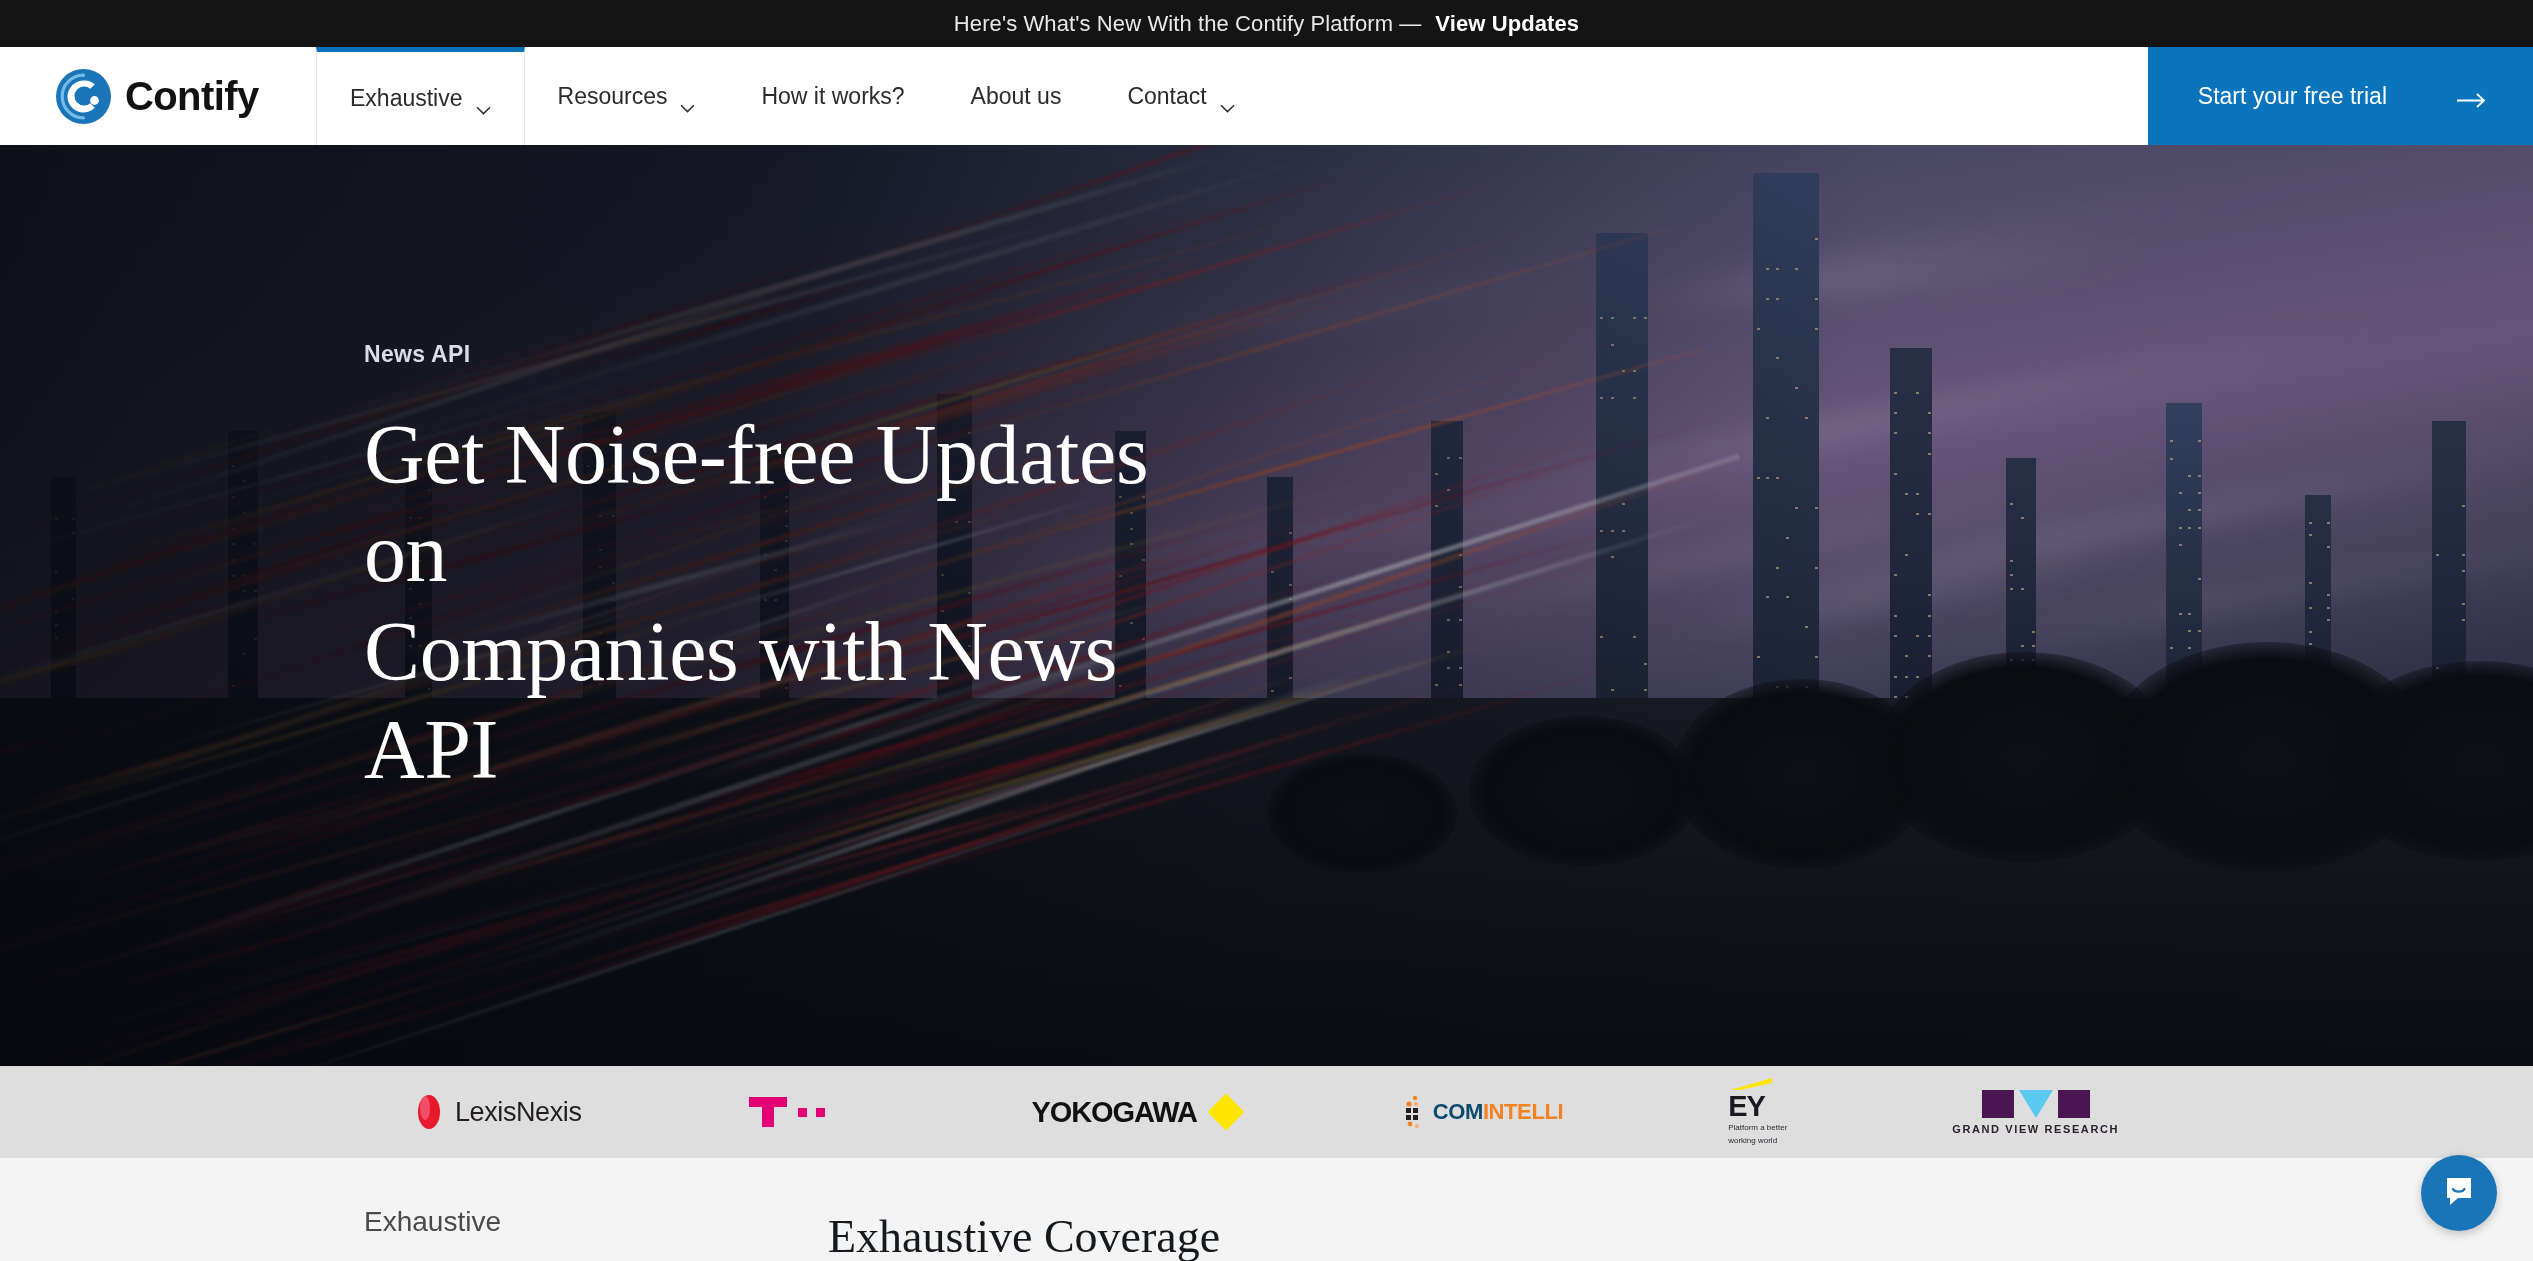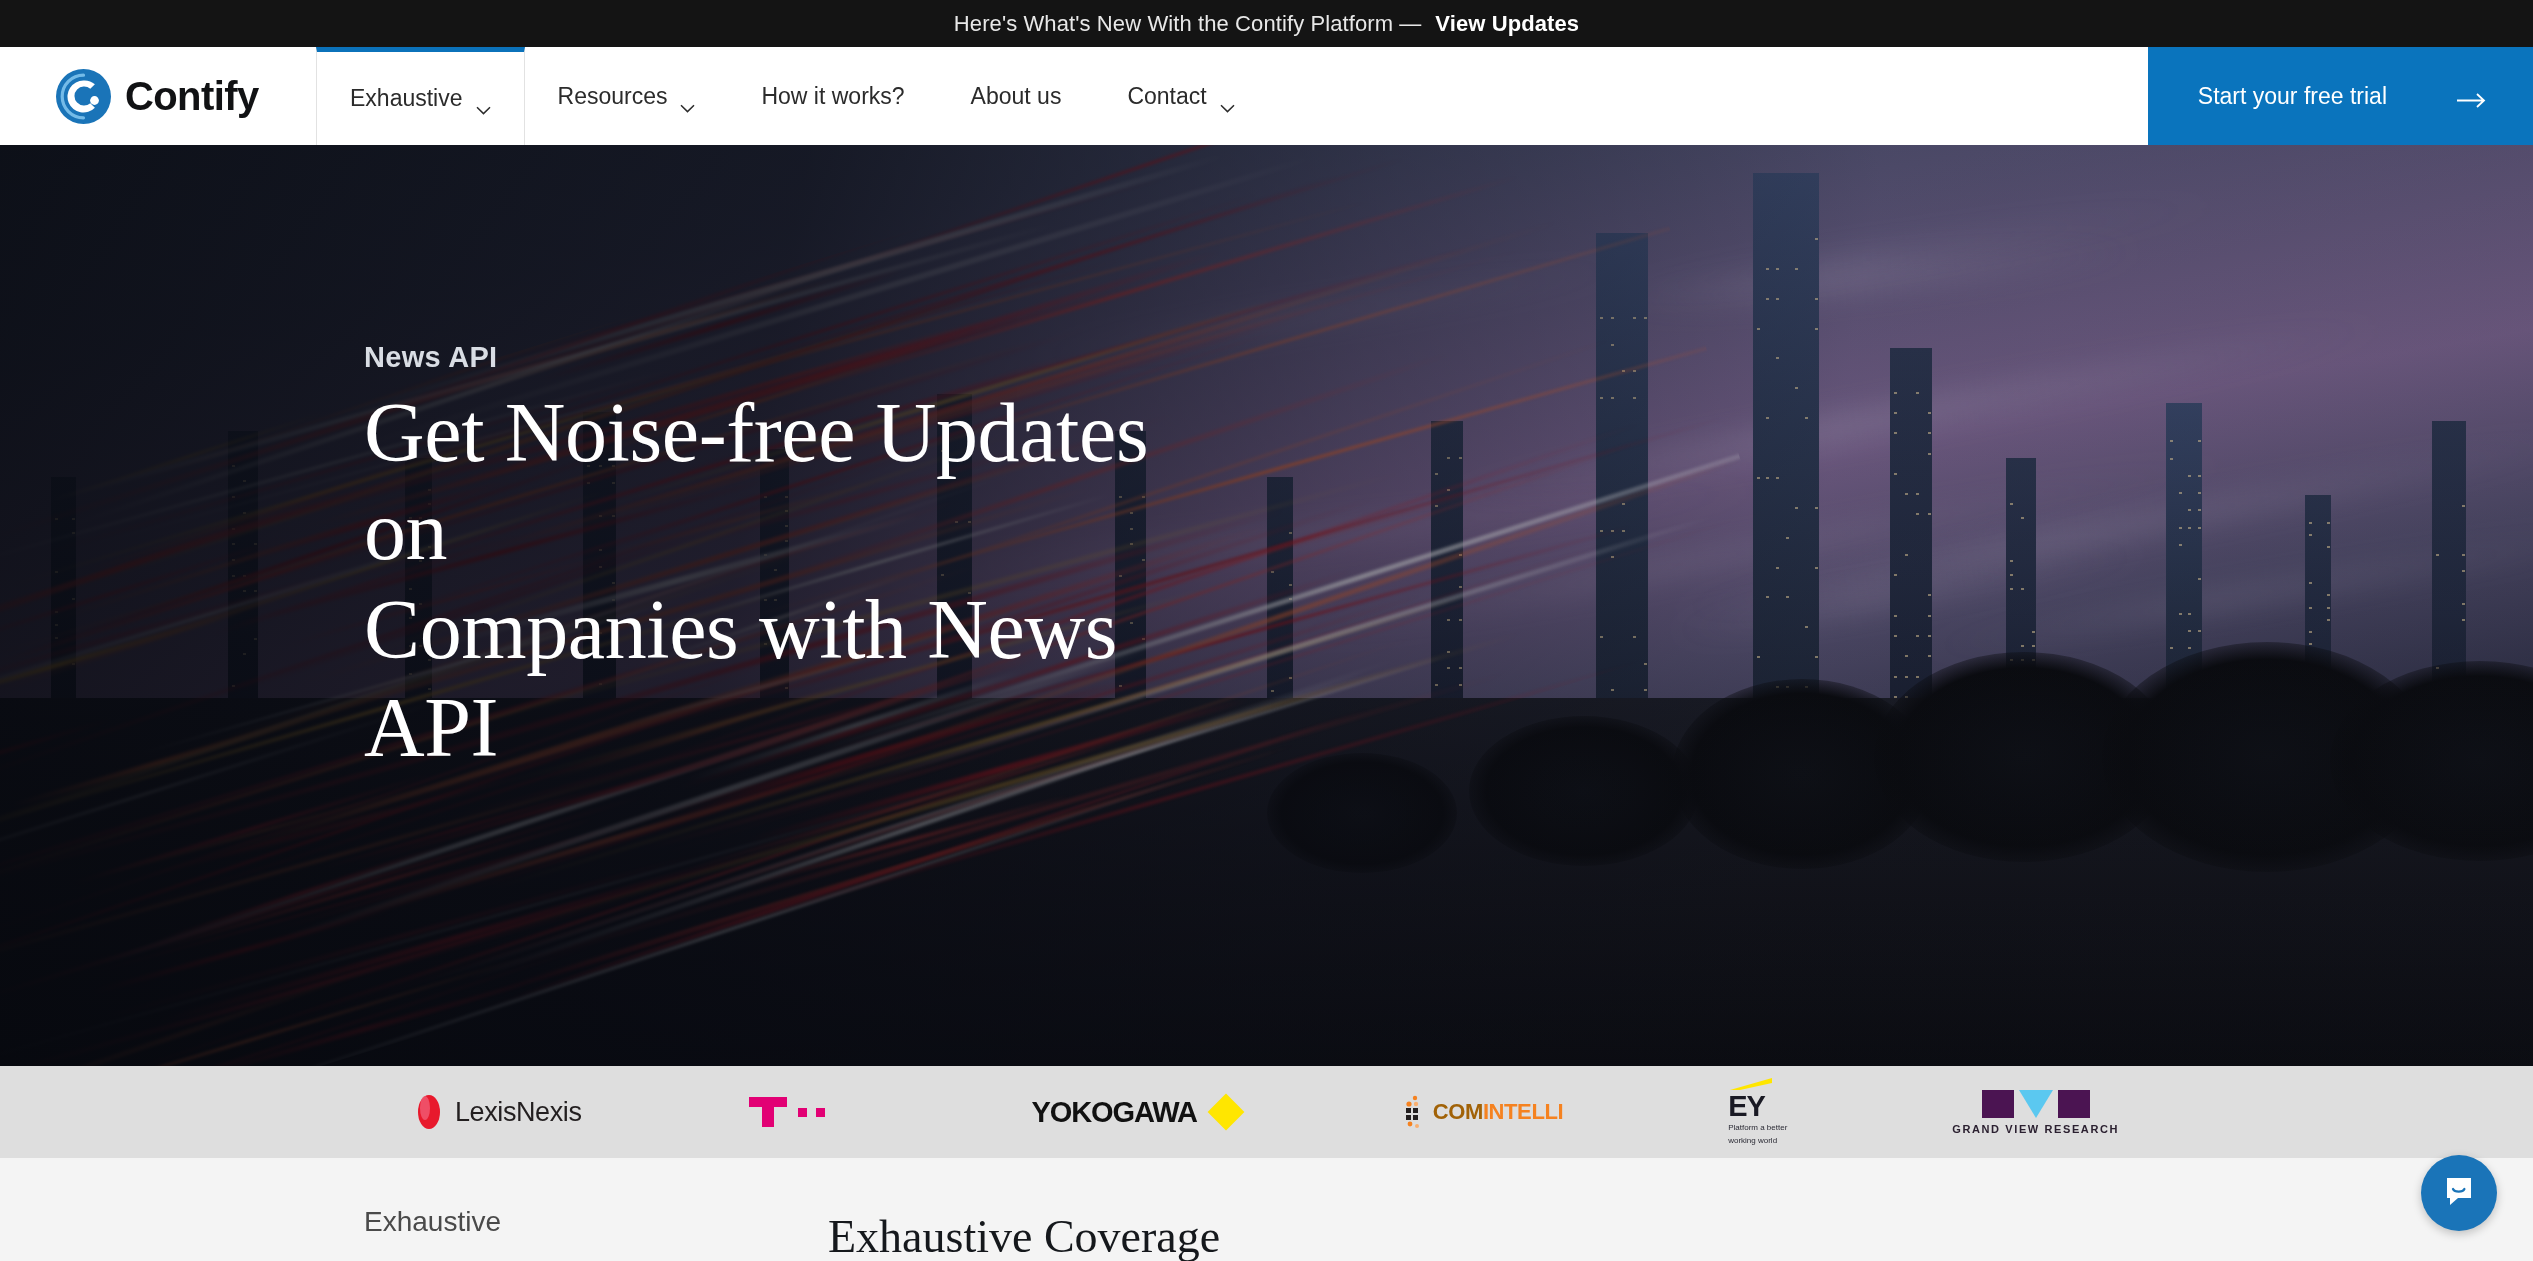--- a/index.html
+++ b/index.html
@@ -191,24 +191,24 @@
   }
 
   .hero-inner {
     position: relative;
     z-index: 5;
     padding: 196px 0 0 364px;
     max-width: 1200px;
   }
   .eyebrow {
     color: #d9dde4;
-    font-size: 29px;
+    font-size: 23px;
     font-weight: 700;
     letter-spacing: .3px;
-    margin-bottom: 10px;
+    margin-bottom: 38px;
   }
   .hero-h1 {
     font-family: "Liberation Serif", serif;
     font-weight: 400;
     color: #ffffff;
     font-size: 84px;
     line-height: 1.17;
     letter-spacing: -.4px;
     margin-bottom: 38px;
   }
@@ -239,21 +239,21 @@
   }
   .lx-wrap { display: flex; align-items: center; gap: 11px; }
   .lx-word { font-size: 27px; color: #231f20; letter-spacing: -.4px; }
   .tm-wrap { display: flex; align-items: center; gap: 9px; }
   .tm-dot { width: 9px; height: 9px; background: #e20074; }
   .yk-wrap { display: flex; align-items: center; gap: 16px; margin-left: 42px; }
   .yk-word { font-size: 29px; font-weight: 700; color: #111; letter-spacing: -1.1px; }
   .yk-dia { width: 26px; height: 26px; background: #ffe600; transform: rotate(45deg); }
   .ci-wrap { display: flex; align-items: center; gap: 7px; }
   .ci-word { font-size: 22px; font-weight: 700; letter-spacing: -.4px; }
-  .ci-com { color: #a16207; }
+  .ci-com { color: #0c4a6e; }
   .ci-intelli { color: #f58220; }
   .ey-wrap { display: flex; flex-direction: column; align-items: flex-start; }
   .ey-word { font-size: 29px; font-weight: 700; color: #1a1a24; letter-spacing: -1px; line-height: .95; }
   .ey-tag { font-size: 8px; color: #2b2b35; line-height: 1.25; margin-top: 3px; }
   .gvr-wrap { display: flex; flex-direction: column; align-items: center; gap: 5px; }
   .gvr-marks { display: flex; align-items: flex-start; gap: 5px; }
   .gvr-blk { width: 32px; height: 28px; background: #4b1452; }
   .gvr-tri {
     width: 0; height: 0;
     border-left: 17px solid transparent;

